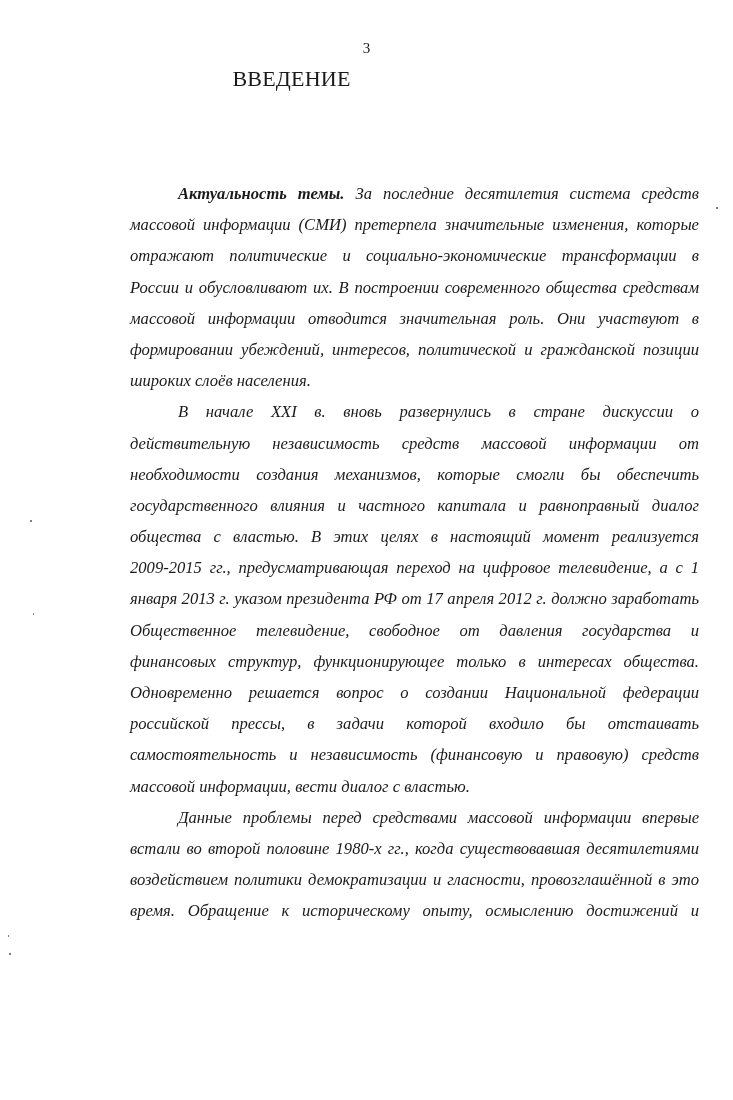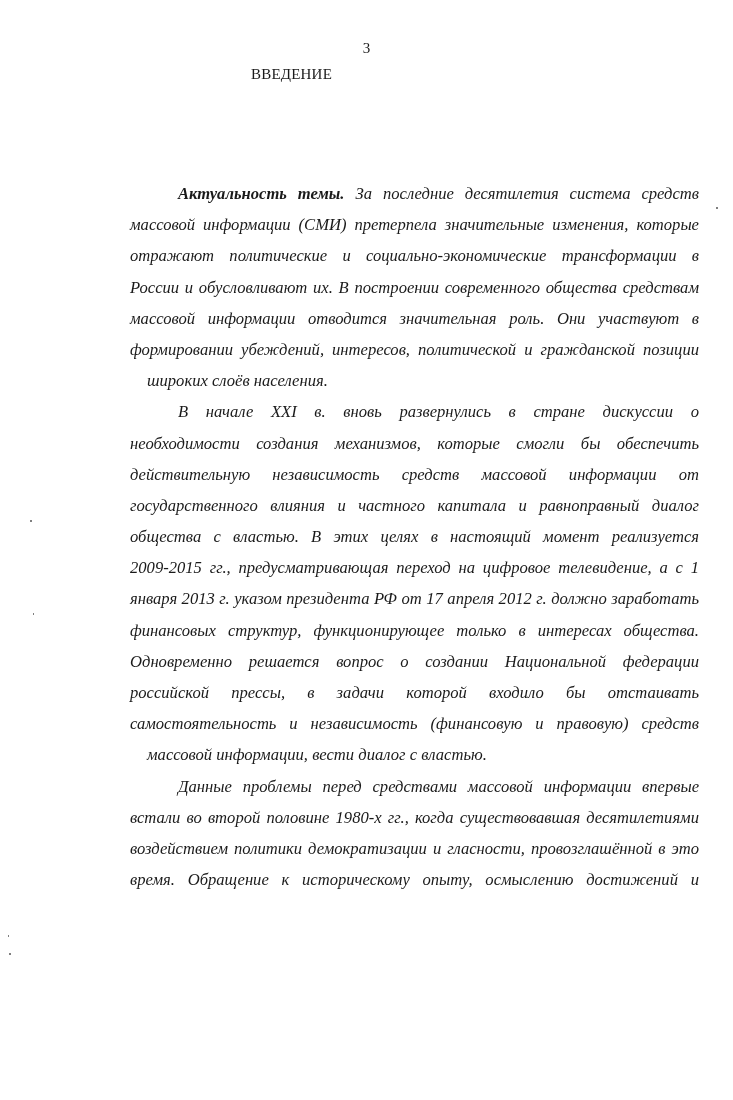--- a/index.html
+++ b/index.html
@@ -7,31 +7,31 @@
       width: 733px; height: 1100px; position: relative; overflow: hidden;
       font-family: "Liberation Serif", "DejaVu Serif", serif;
       color: #1a1a1a;
     }
     .page-number {
       position: absolute; top: 40px; left: 0; width: 733px;
       text-align: center; font-size: 15px;
     }
     .heading {
       position: absolute; top: 66px; left: 0; width: 583px;
-      text-align: center; font-size: 15px; letter-spacing: 0.2px;
+      text-align: center; font-size: 22px; letter-spacing: 0.2px;
     }
     .body-text {
       position: absolute; top: 178px; left: 130px; width: 569px;
       font-size: 16.6px; line-height: 31.2px;
     }
     .line {
       display: block; text-align: justify; text-align-last: justify;
       white-space: nowrap; height: 31.2px; font-style: italic;
     }
-    .line.last { text-align-last: left; margin-left: 17px; }
+    .line.last { text-align-last: left; }
     .line.indent { padding-left: 48px; }
     .line .inner { display: inline-block; width: 100%; text-align: justify; text-align-last: justify; }
     .line.last .inner { text-align-last: left; }
     .bold { font-weight: bold; }
     .speck { position: absolute; background: #555; border-radius: 50%; }
   </style>
 </head>
 <body>
 
 <div class="page-number">3</div>
@@ -44,26 +44,27 @@
     <span class="line"><span class="inner">массовой информации (СМИ) претерпела значительные изменения, которые</span></span>
     <span class="line"><span class="inner">отражают политические и социально-экономические трансформации в</span></span>
     <span class="line"><span class="inner">России и обусловливают их. В построении современного общества средствам</span></span>
     <span class="line"><span class="inner">массовой информации отводится значительная роль. Они участвуют в</span></span>
     <span class="line"><span class="inner">формировании убеждений, интересов, политической и гражданской позиции</span></span>
     <span class="line last"><span class="inner">широких слоёв населения.</span></span>
   </div>
 
   <div>
     <span class="line indent"><span class="inner">В начале XXI в. вновь развернулись в стране дискуссии о</span></span>
+    <span class="line"><span class="inner">действительную независимость средств массовой информации от</span></span>
     <span class="line"><span class="inner">необходимости создания механизмов, которые смогли бы обеспечить</span></span>
-    <span class="line"><span class="inner">действительную независимость средств массовой информации от</span></span>
     <span class="line"><span class="inner">государственного влияния и частного капитала и равноправный диалог</span></span>
     <span class="line"><span class="inner">общества с властью. В этих целях в настоящий момент реализуется</span></span>
     <span class="line"><span class="inner">2009-2015 гг., предусматривающая переход на цифровое телевидение,  а с 1</span></span>
     <span class="line"><span class="inner">января 2013 г. указом президента РФ от 17 апреля 2012 г. должно заработать</span></span>
+    <span class="line"><span class="inner">Общественное телевидение, свободное от давления государства и</span></span>
     <span class="line"><span class="inner">финансовых структур, функционирующее только в интересах общества.</span></span>
     <span class="line"><span class="inner">Одновременно решается вопрос о создании Национальной федерации</span></span>
     <span class="line"><span class="inner">российской прессы, в задачи которой входило бы отстаивать</span></span>
     <span class="line"><span class="inner">самостоятельность и независимость (финансовую и правовую) средств</span></span>
     <span class="line last"><span class="inner">массовой информации, вести диалог с властью.</span></span>
   </div>
 
   <div>
     <span class="line indent"><span class="inner">Данные проблемы перед средствами массовой информации впервые</span></span>
     <span class="line"><span class="inner">встали во второй половине 1980-х гг., когда существовавшая десятилетиями</span></span>

